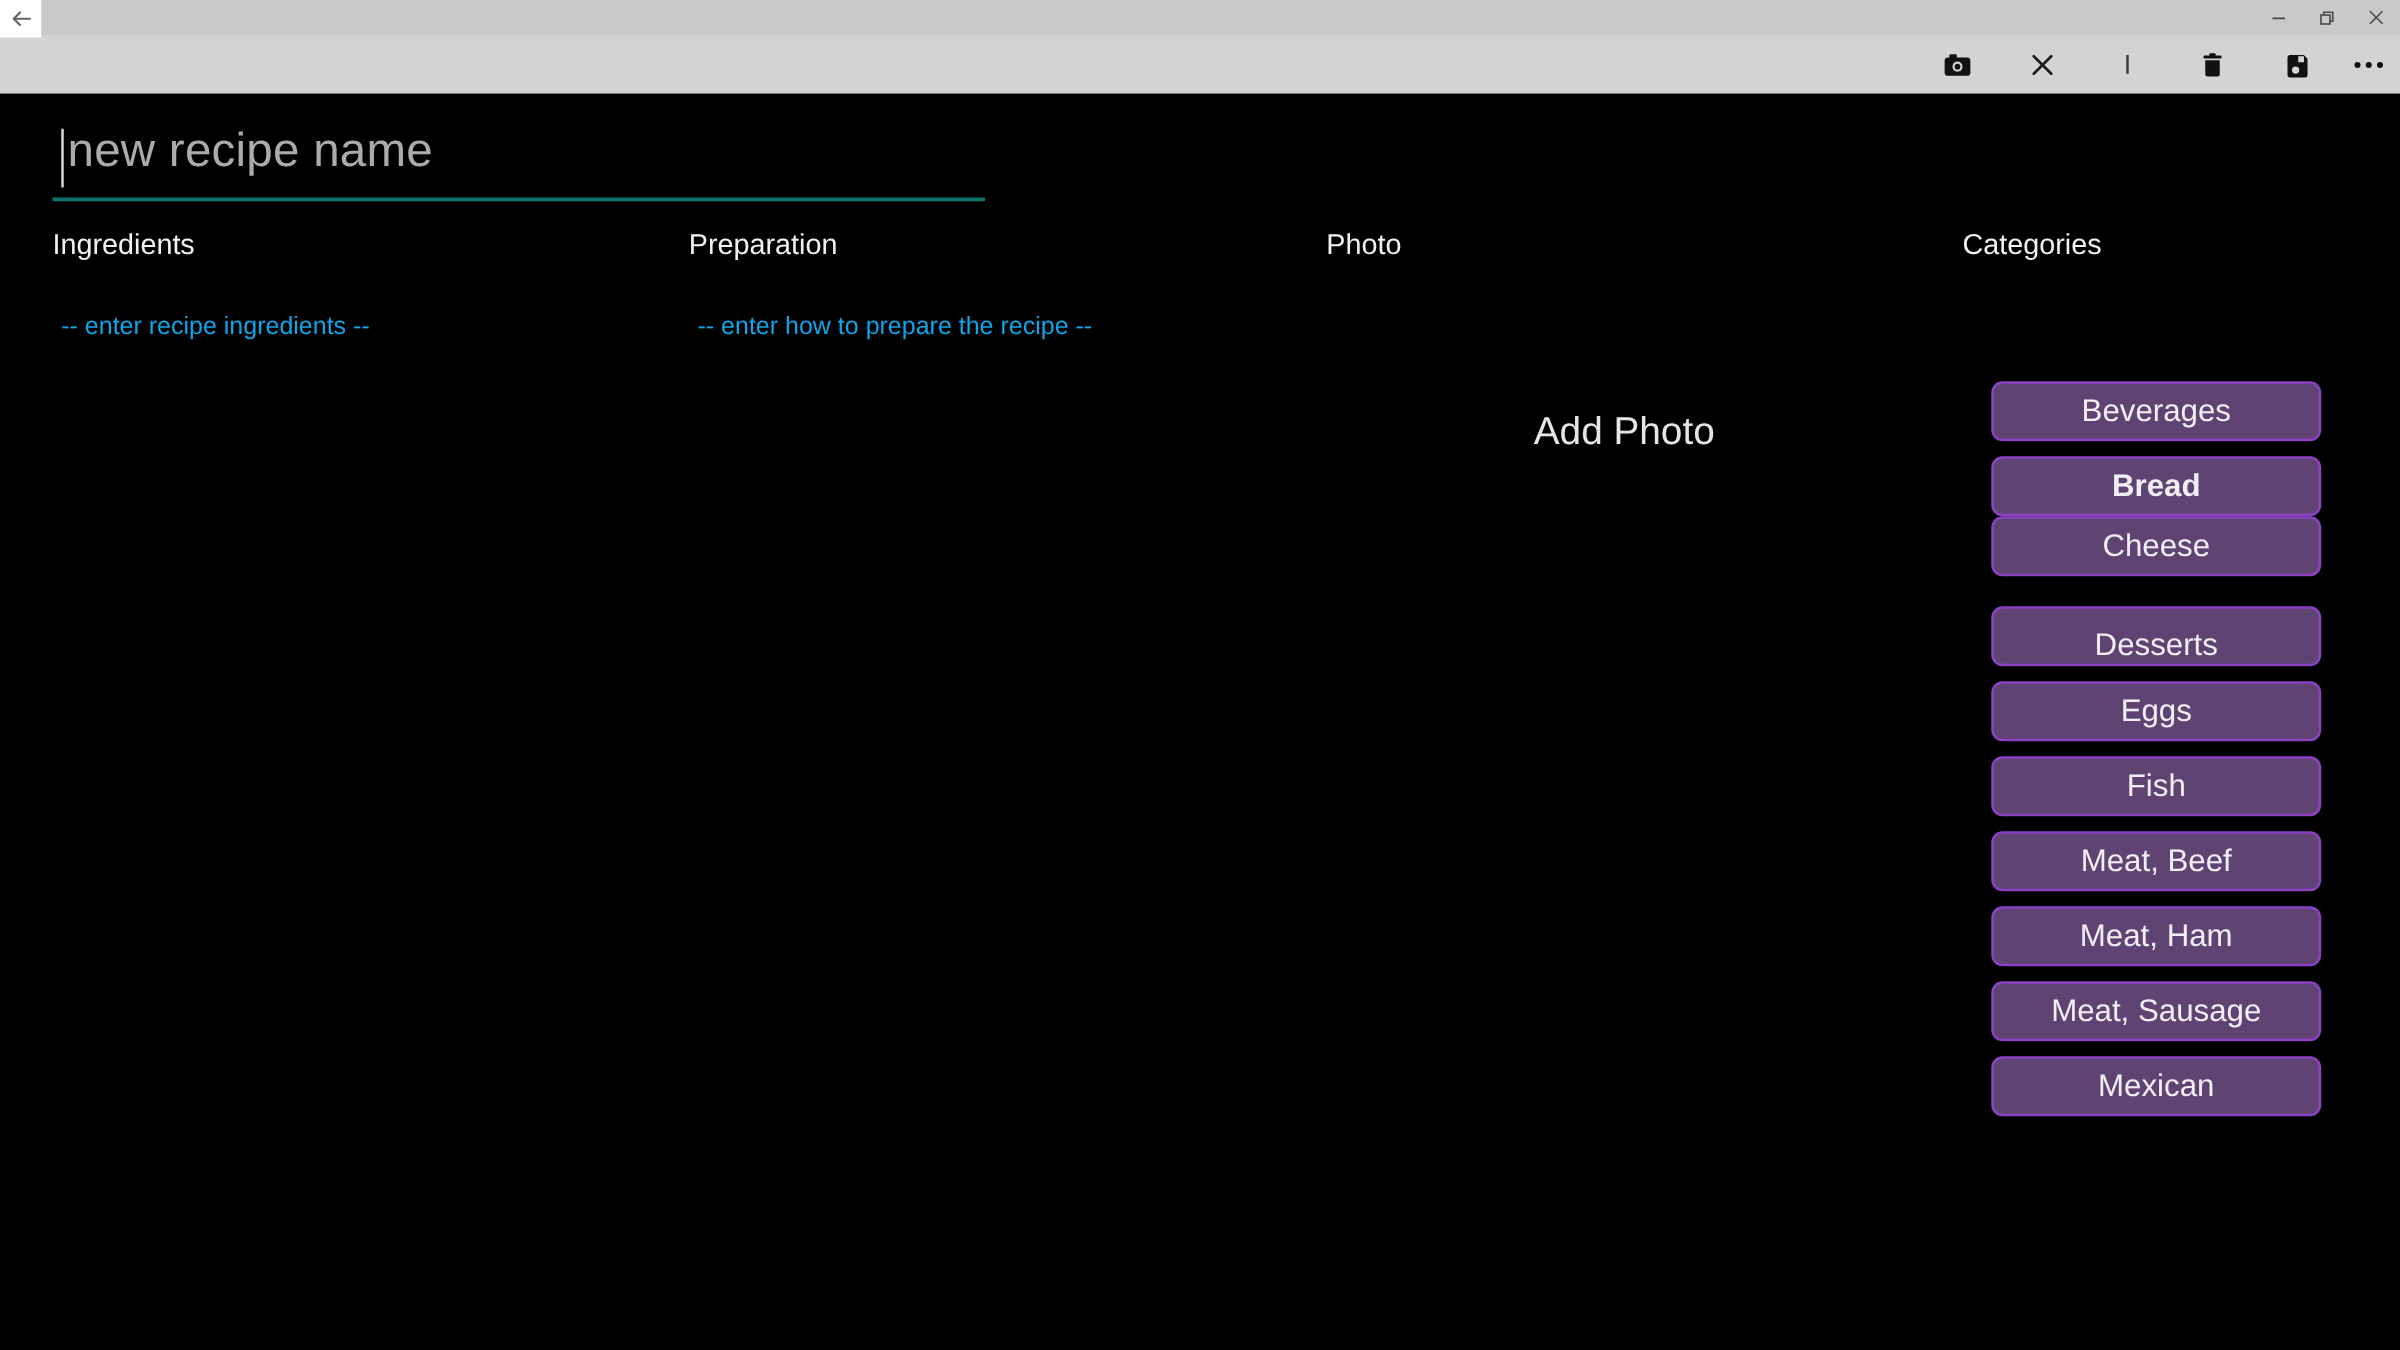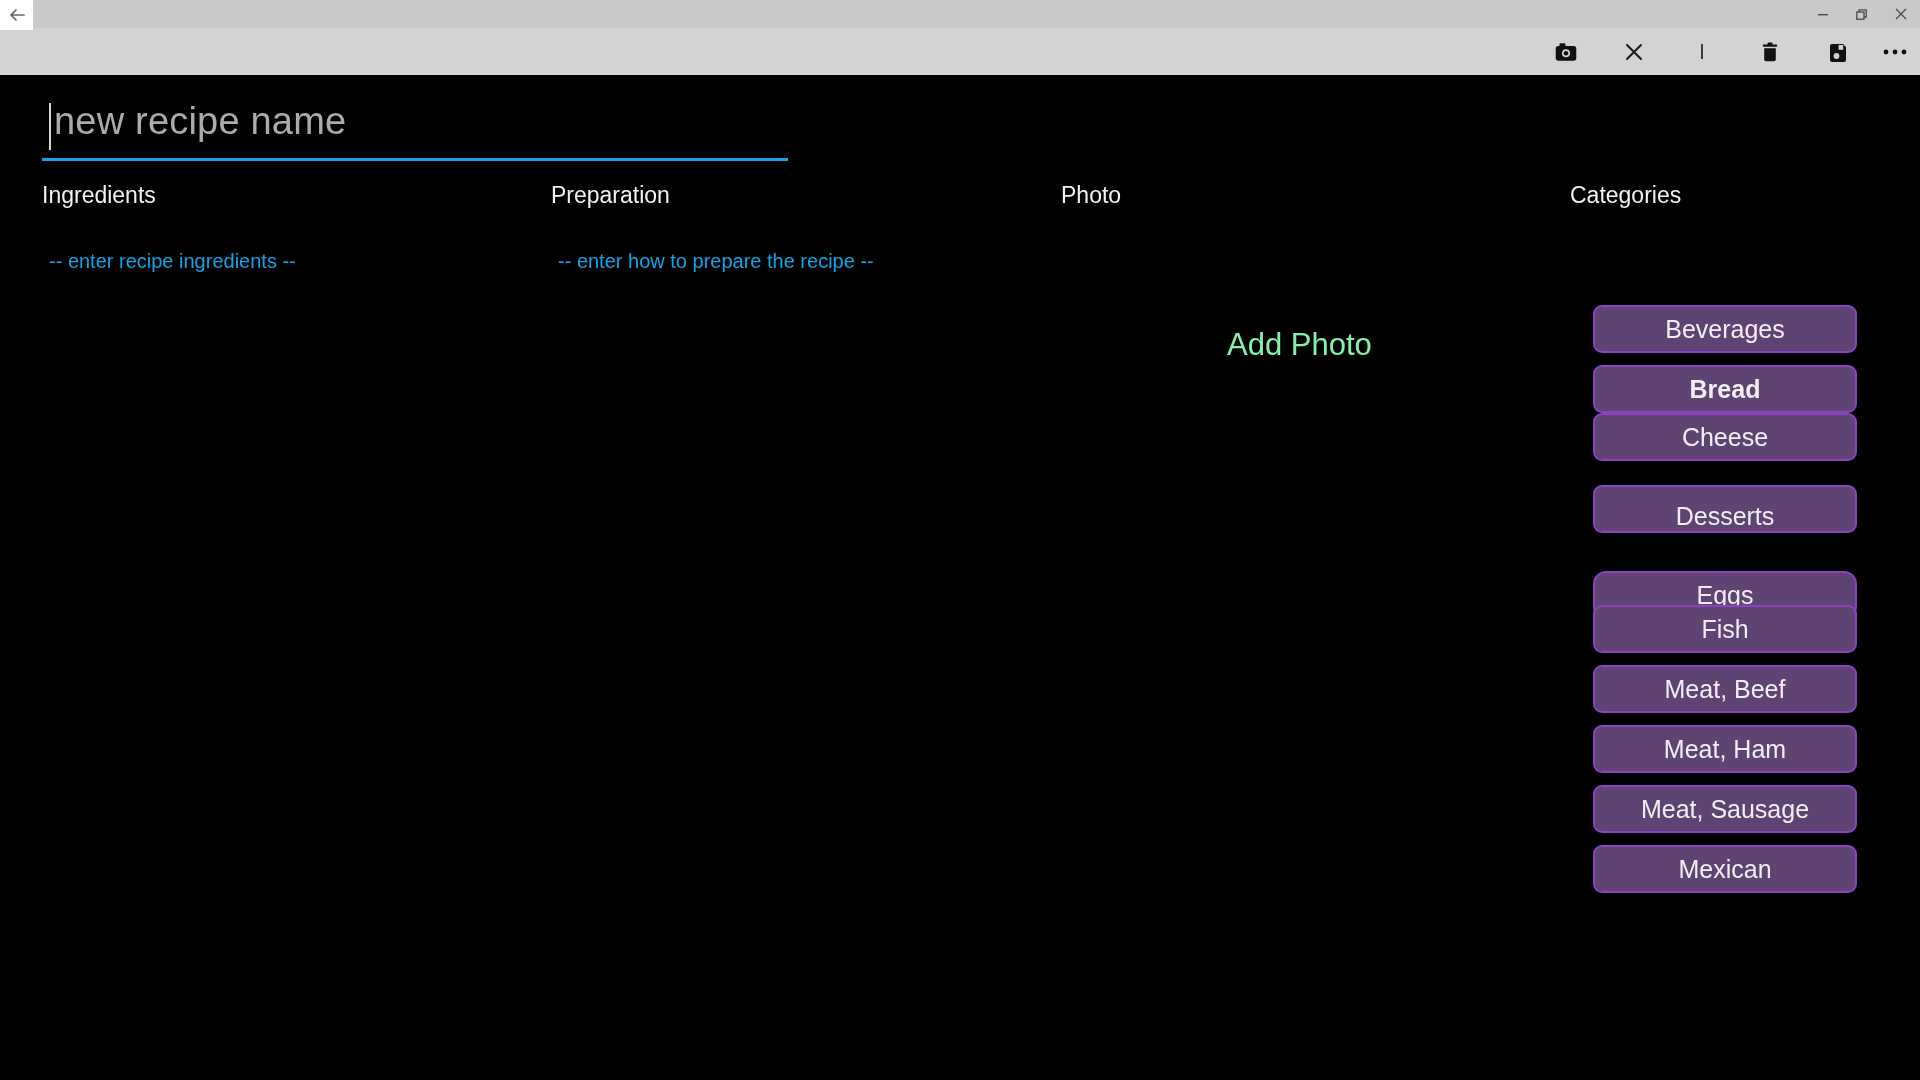--- a/index.html
+++ b/index.html
@@ -15,42 +15,42 @@
 
   
   .toolbar{position:absolute;top:28px;left:0;width:1920px;height:47px;background:#d3d3d3;}
   .tool-ic{position:absolute;top:0;width:34px;height:47px;display:flex;align-items:center;justify-content:center;}
   .tb-sep{position:absolute;top:16px;width:2px;height:15px;background:#3c3c3c;}
 
   
   .content{position:absolute;top:75px;left:0;width:1920px;height:1005px;background:#000;}
 
   .name-field{position:absolute;left:42px;top:13px;width:746px;height:70px;
-    border-bottom:3px solid #0ea5e9;}
+    border-bottom:3px solid #0f766e;}
   .name-caret{position:absolute;left:7px;top:15px;width:2px;height:47px;background:#d6d6d6;}
   .name-placeholder{position:absolute;left:12px;top:12px;font-size:38px;color:#ababab;
     white-space:nowrap;letter-spacing:0.2px;}
 
   .col-header{position:absolute;top:107px;font-size:23px;color:#f1f1f1;white-space:nowrap;}
   .h-ingredients{left:42px;}
   .h-preparation{left:551px;}
   .h-photo{left:1061px;}
   .h-categories{left:1570px;}
 
   .entry-placeholder{position:absolute;top:175px;font-size:20px;color:#0ea5e9;white-space:nowrap;}
   .p-ingredients{left:49px;}
   .p-preparation{left:558px;}
 
-  .add-photo{position:absolute;left:1227px;top:252px;font-size:31px;color:#86efac;white-space:nowrap;cursor:default;}
+  .add-photo{position:absolute;left:1227px;top:252px;font-size:31px;color:#e5e5e5;white-space:nowrap;cursor:default;}
 
   .cat-btn{position:absolute;left:1593px;width:264px;height:48px;box-sizing:border-box;
     background:#5f4373;border:2px solid #8a42c2;border-radius:9px;
     display:flex;align-items:center;justify-content:center;
     color:#f2eef5;font-size:25px;cursor:default;}
-  .cb0{top:230px;} .cb1{top:290px;font-weight:bold;} .cb2{top:338px;justify-content:center;} .cb3{top:410px;align-items:flex-end;} .cb4{top:496px;border-radius:13px;}
+  .cb0{top:230px;} .cb1{top:290px;font-weight:bold;} .cb2{top:338px;justify-content:center;} .cb3{top:410px;align-items:flex-end;} .cb4{top:470px;}
   .cb5{top:530px;} .cb6{top:590px;} .cb7{top:650px;} .cb8{top:710px;} .cb9{top:770px;text-align:right;}
 
   svg{display:block;}
 </style>
 </head>
 <body>
 
 <div class="stage">
 
   <div class="titlebar">

